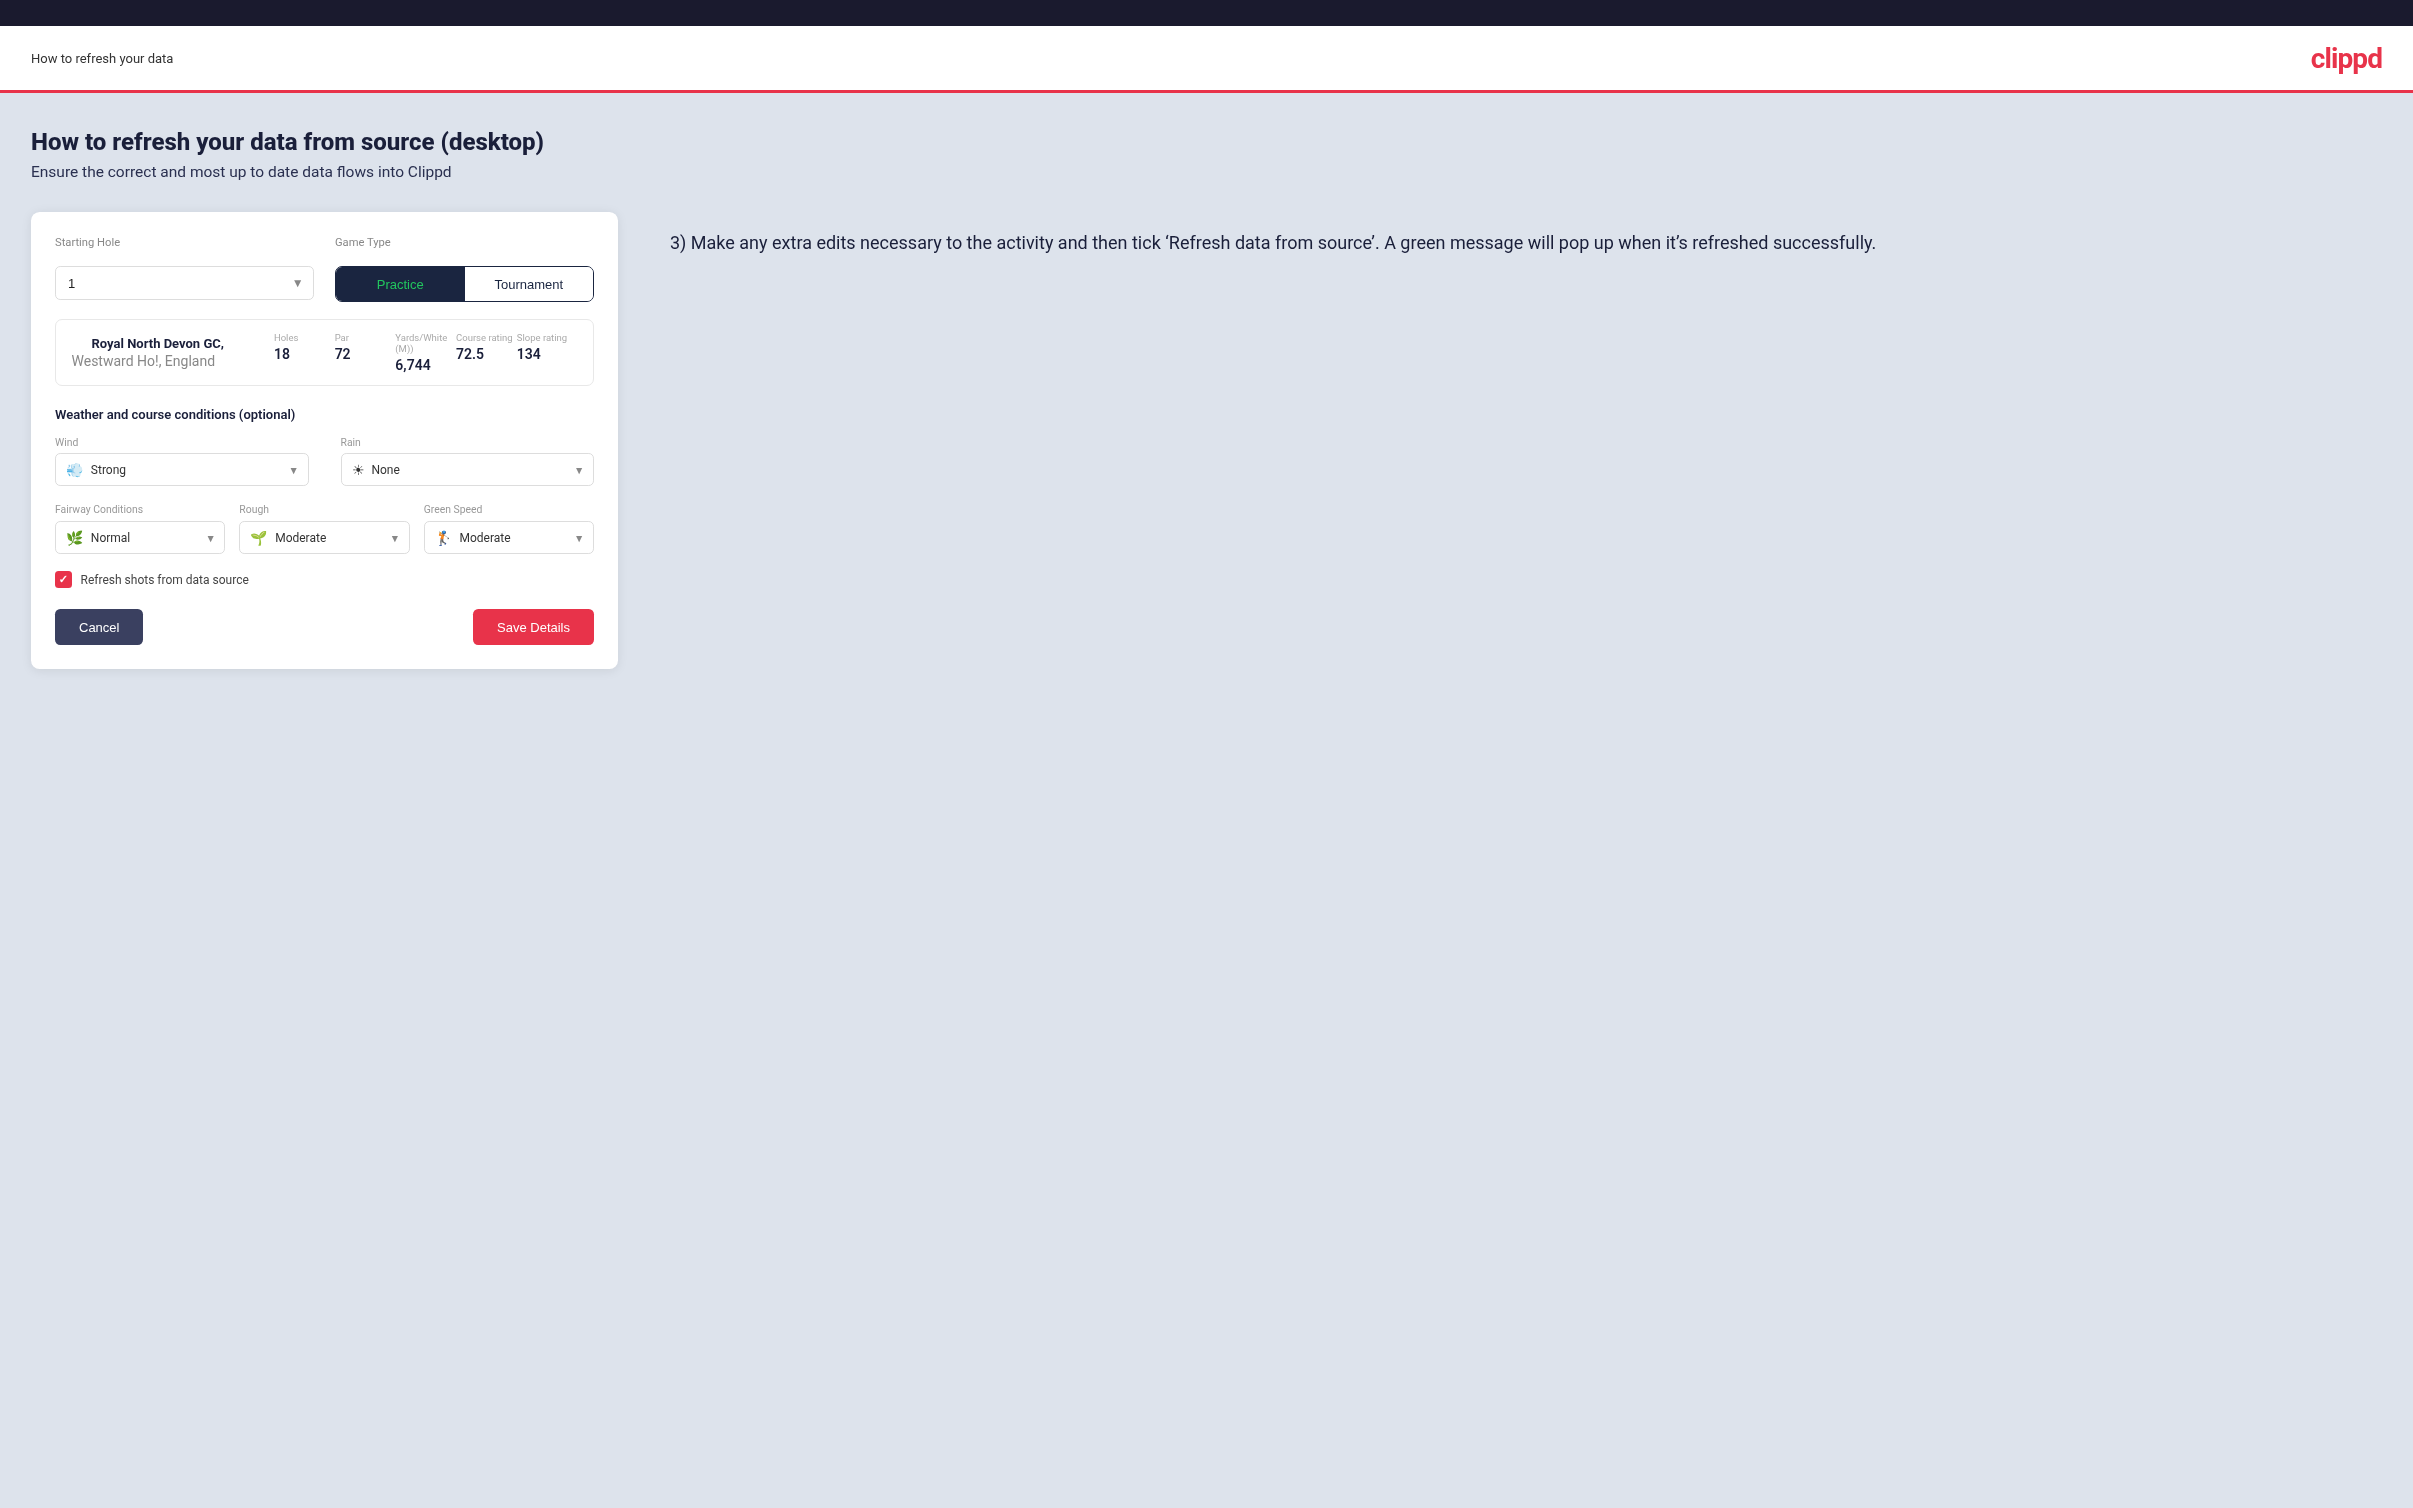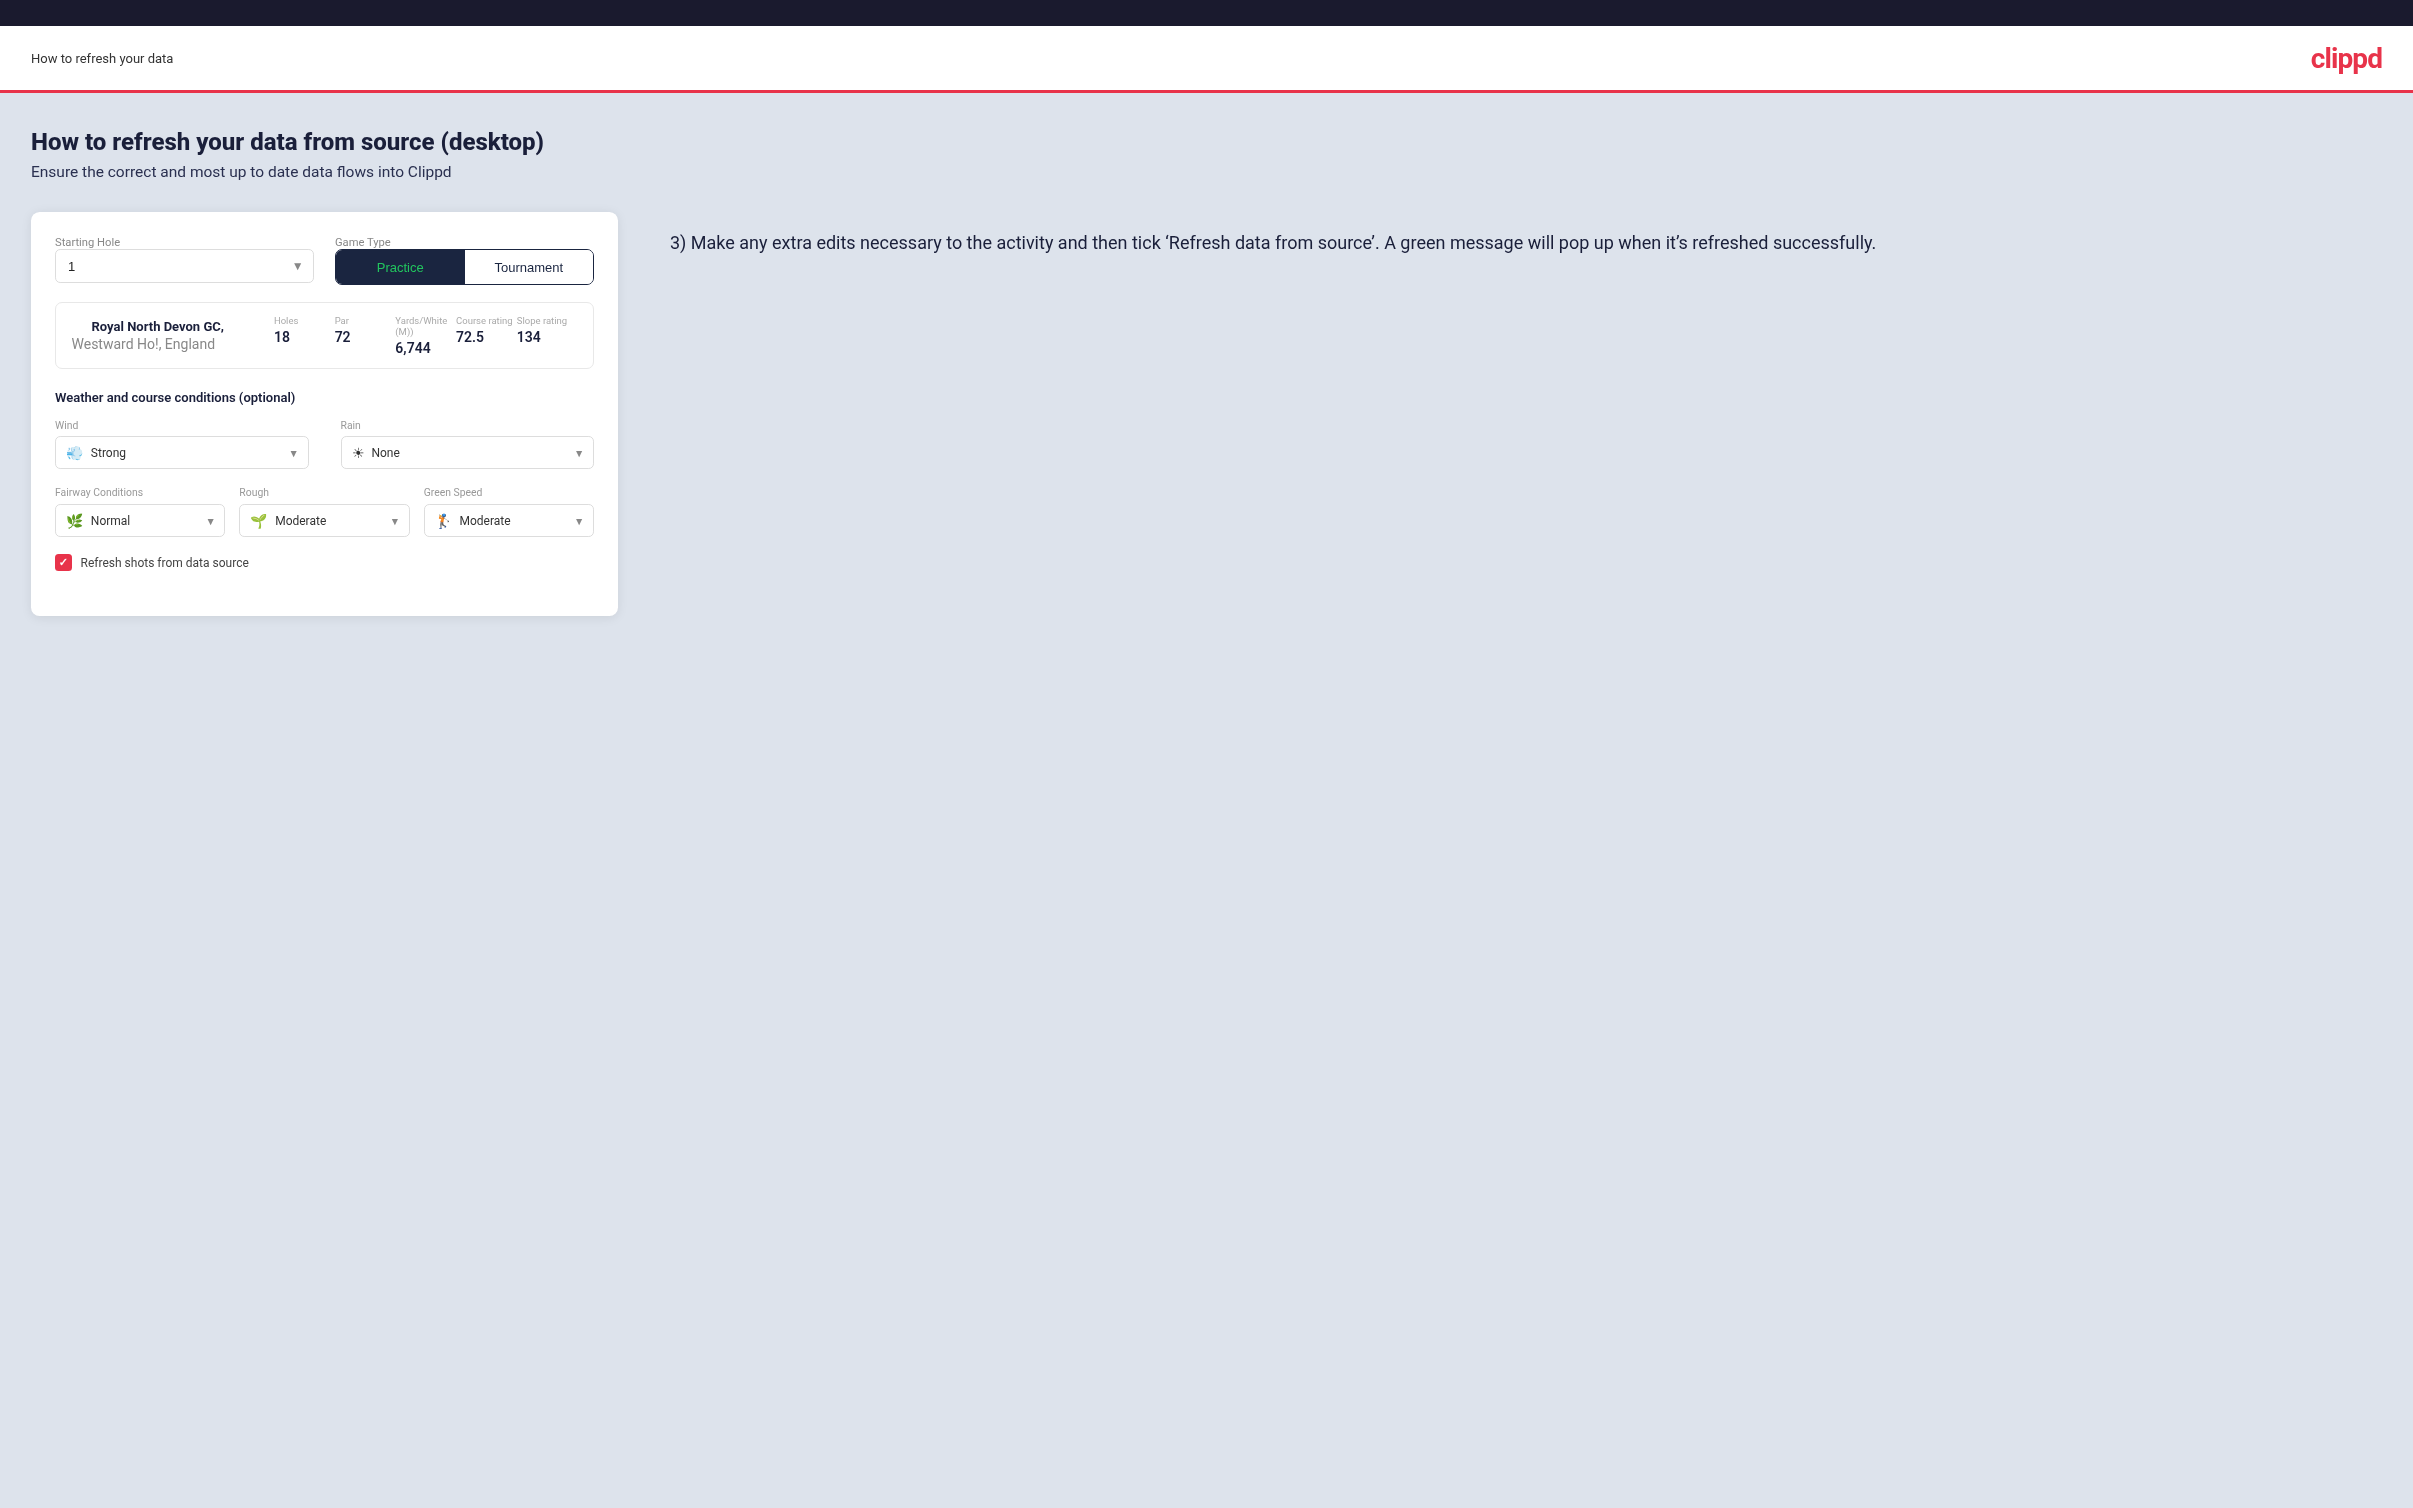--- a/index.html
+++ b/index.html
@@ -67,21 +67,21 @@
       margin-bottom: 17px;
     }
     .form-group {
       display: flex;
       flex-direction: column;
       flex: 1;
     }
     .form-label {
       font-size: 11.2px;
       color: #888;
-      margin-bottom: 0;
+      margin-bottom: 17px;
       font-weight: 400;
     }
     .select-wrapper {
       position: relative;
     }
     .select-box {
       width: 100%;
       border: 1.3px solid #ddd;
       border-radius: 5.2px;
       padding: 8.6px 31px 8.6px 12px;
@@ -409,20 +409,24 @@
         </div>
       </div>
 
       <div class="checkbox-row">
         <div class="checkbox-custom">
           <span class="checkbox-check">✓</span>
         </div>
         <span class="checkbox-label">Refresh shots from data source</span>
       </div>
 
+      <div class="form-actions">
+        <button class="btn-cancel">Cancel</button>
+        <button class="btn-save">Save Details</button>
+      </div>
     </div>
 
     <div class="side-instructions">
       <p class="instruction-text">3) Make any extra edits necessary to the activity and then tick ‘Refresh data from source’. A green message will pop up when it’s refreshed successfully.</p>
     </div>
   </div>
 </div>
 
 <div class="footer">
   

